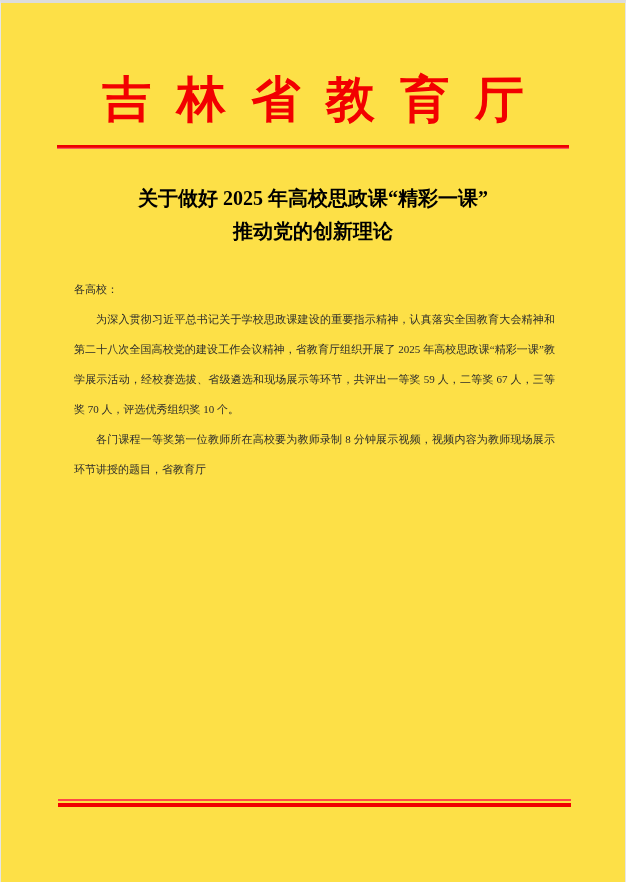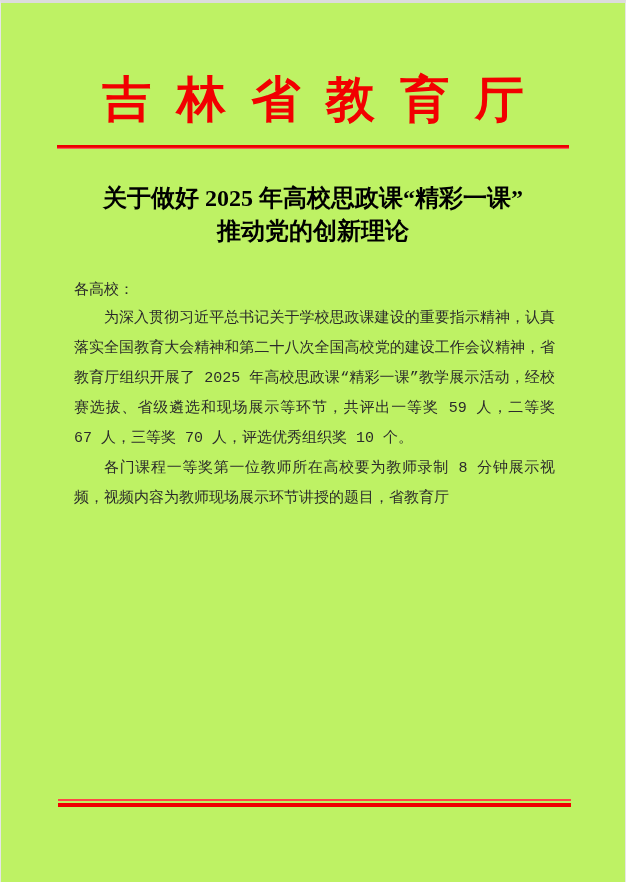--- a/index.html
+++ b/index.html
@@ -1,21 +1,21 @@
 <!DOCTYPE html>
 <html><head>
 <meta charset="utf-8">
 <style>
   html, body { margin: 0; padding: 0; background: #f2f2f2; }
   .page {
     position: relative;
     width: 624px;
     height: 879px;
     margin: 0;
-    background: #bef264;
+    background: #fde047;
     border-top: 3px solid #dcdcdc;
     border-left: 1px solid #e6e6e6;
     border-right: 1px solid #e6e6e6;
     overflow: hidden;
     font-family: "Liberation Serif", "DejaVu Serif", serif;
   }
   .agency-name {
     margin-top: 70px;
     text-align: center;
     font-size: 49px;
@@ -30,35 +30,35 @@
     width: 512px;
     height: 4px;
     margin: 18px auto 0 auto;
     background: linear-gradient(to bottom, #ee0000 0%, #ee0000 55%, #ff7d7d 100%);
   }
   .title-block {
     margin-top: 33px;
     text-align: center;
     color: #000000;
     font-weight: bold;
-    font-size: 24px;
+    font-size: 20px;
     line-height: 33px;
   }
   .notice-body {
     margin: 26px 70px 0 73px;
     width: 481px;
-    font-size: 15px;
+    font-size: 11px;
     line-height: 30px;
     color: #2b2b2b;
     text-align: justify;
     text-justify: inter-ideograph;
   }
   .notice-body p { margin: 0; padding: 0; }
   .salutation { text-indent: 0; }
-  .para { text-indent: 2em; font-family: Liberation Mono, monospace; }
+  .para { text-indent: 2em; }
   .rule-bottom {
     position: absolute;
     top: 796px;
     left: 57px;
     width: 513px;
   }
   .rule-bottom .thin { height: 2px; background: #ff4747; }
   .rule-bottom .gap  { height: 2px; background: transparent; }
   .rule-bottom .thick{ height: 4px; background: #f00000; }
 </style>

